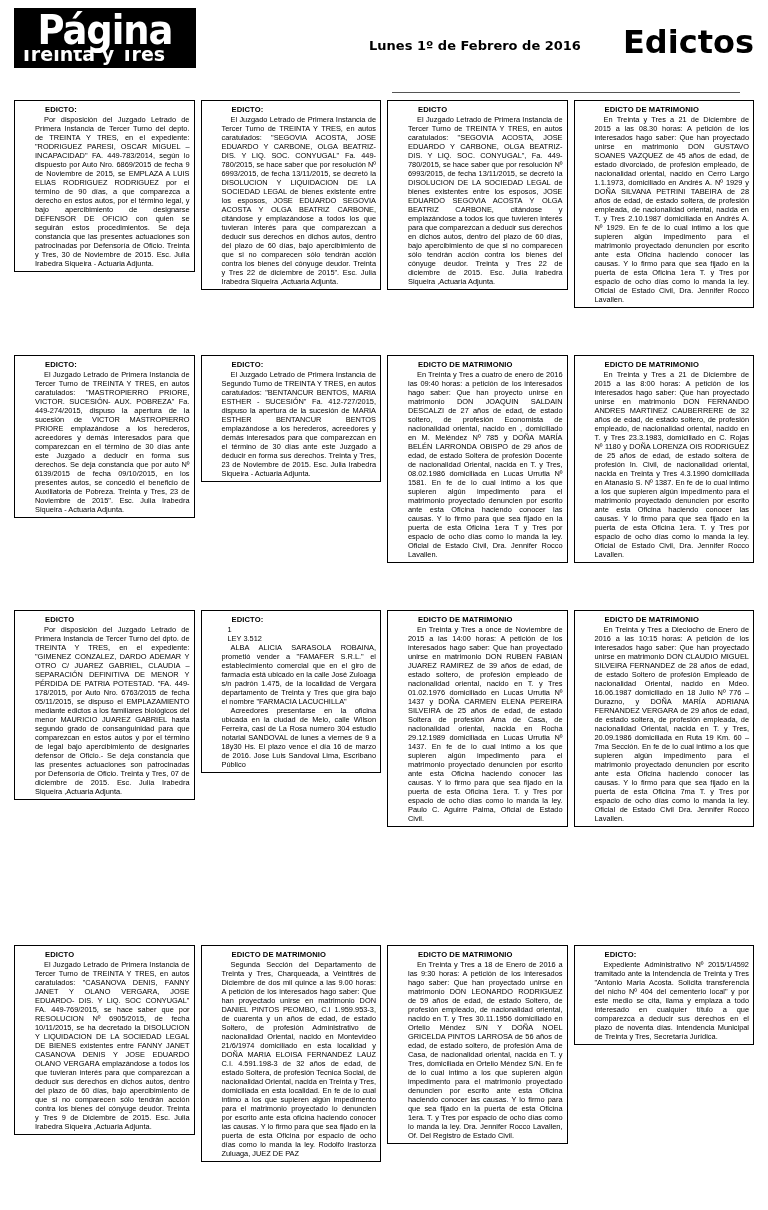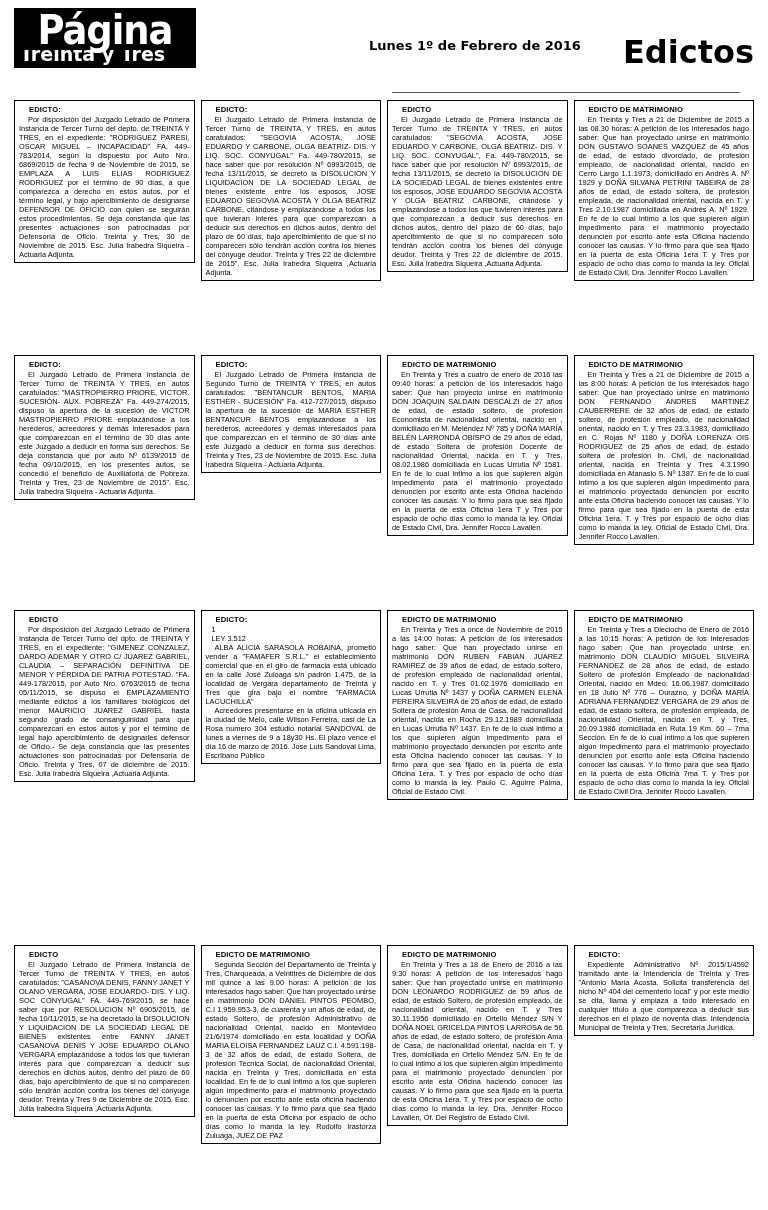--- a/index.html
+++ b/index.html
@@ -73,21 +73,21 @@
     top: 30px;
     text-align: center;
     font-family: "DejaVu Sans", sans-serif;
     font-weight: bold;
     font-size: 13px;
     letter-spacing: 0px;
   }
   .section-title {
     position: absolute;
     right: 0;
-    top: 28px;
+    top: 18px;
     font-family: "DejaVu Sans", sans-serif;
     font-weight: bold;
     font-size: 32px;
     line-height: 32px;
     letter-spacing: 0px;
   }
   .rule {
     position: absolute;
     left: 196px;
     right: 14px;
@@ -108,21 +108,21 @@
     grid-template-rows: 250px 250px 330px auto;
     column-gap: 6px;
     row-gap: 5px;
   }
   .cell {
     position: relative;
     overflow: hidden;
   }
   .edict {
     border: 1.5px solid #000;
-    padding: 4px 4px 3px 4px;
+    padding: 4px 4px 3px 20px;
     box-sizing: border-box;
     font-family: "Liberation Sans", sans-serif;
     font-size: 7.4px;
     line-height: 9.0px;
     text-align: justify;
     text-justify: inter-word;
     background: #fff;
     word-spacing: 0px;
     hyphens: none;
   }

